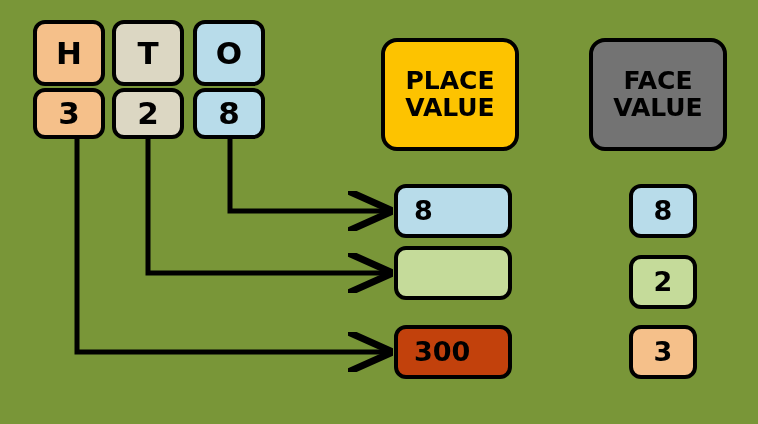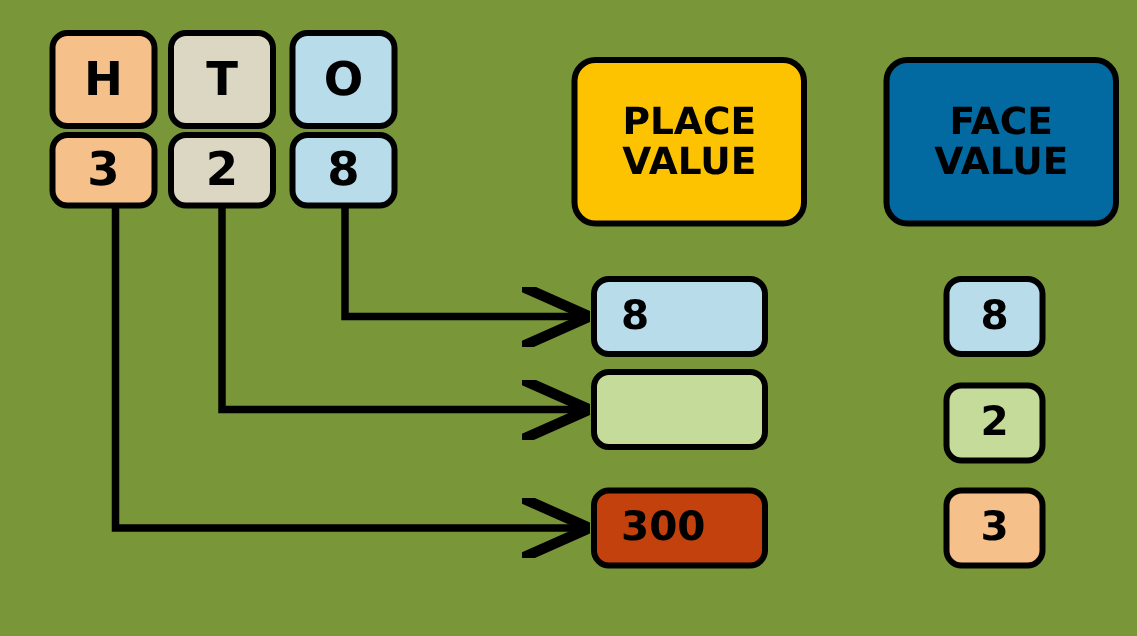--- a/index.html
+++ b/index.html
@@ -36,21 +36,21 @@
     width: 72px;
     height: 66px;
     font-size: 31px;
   }
   .hto-digit {
     width: 72px;
     height: 51px;
     font-size: 31px;
   }
   .title-card {
-    width: 157px;
+    width: 138px;
     height: 113px;
     font-size: 25px;
     border-radius: 16px;
     flex-direction: column;
   }
   .title-card span { display: block; }
   .pv-box {
     width: 118px;
     height: 54px;
     font-size: 27px;
@@ -104,21 +104,21 @@
     <span>2</span>
   </div>
   <div class="box hto-digit" style="left:193px; top:88px; background:#B8DCEA;">
     <span>8</span>
   </div>
 
   <div class="box title-card" style="left:381px; top:38px; background:#FDC300;">
     <span>PLACE</span>
     <span>VALUE</span>
   </div>
-  <div class="box title-card" style="left:589px; top:38px; background:#0369a1;">
+  <div class="box title-card" style="left:589px; top:38px; background:#737373;">
     <span>FACE</span>
     <span>VALUE</span>
   </div>
 
   <div class="box pv-box" style="left:394px; top:184px; background:#B8DCEA;">
     <span>8</span>
   </div>
   <div class="box pv-box" style="left:394px; top:246px; background:#C5DB9A;">
     <span></span>
   </div>

